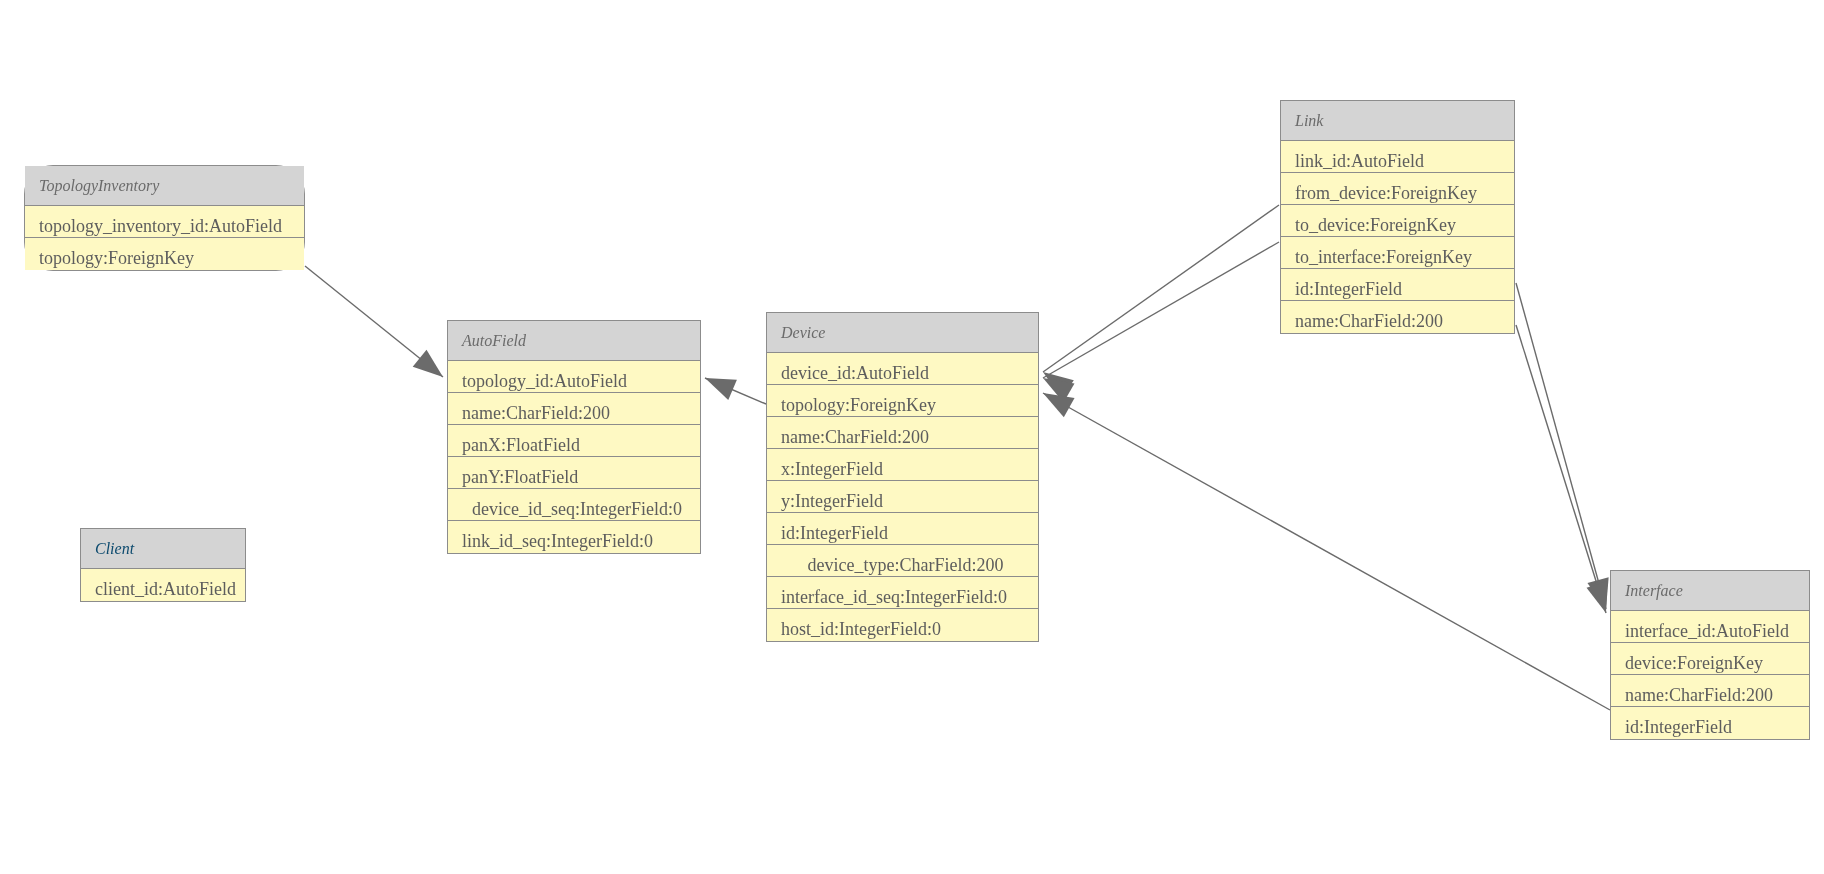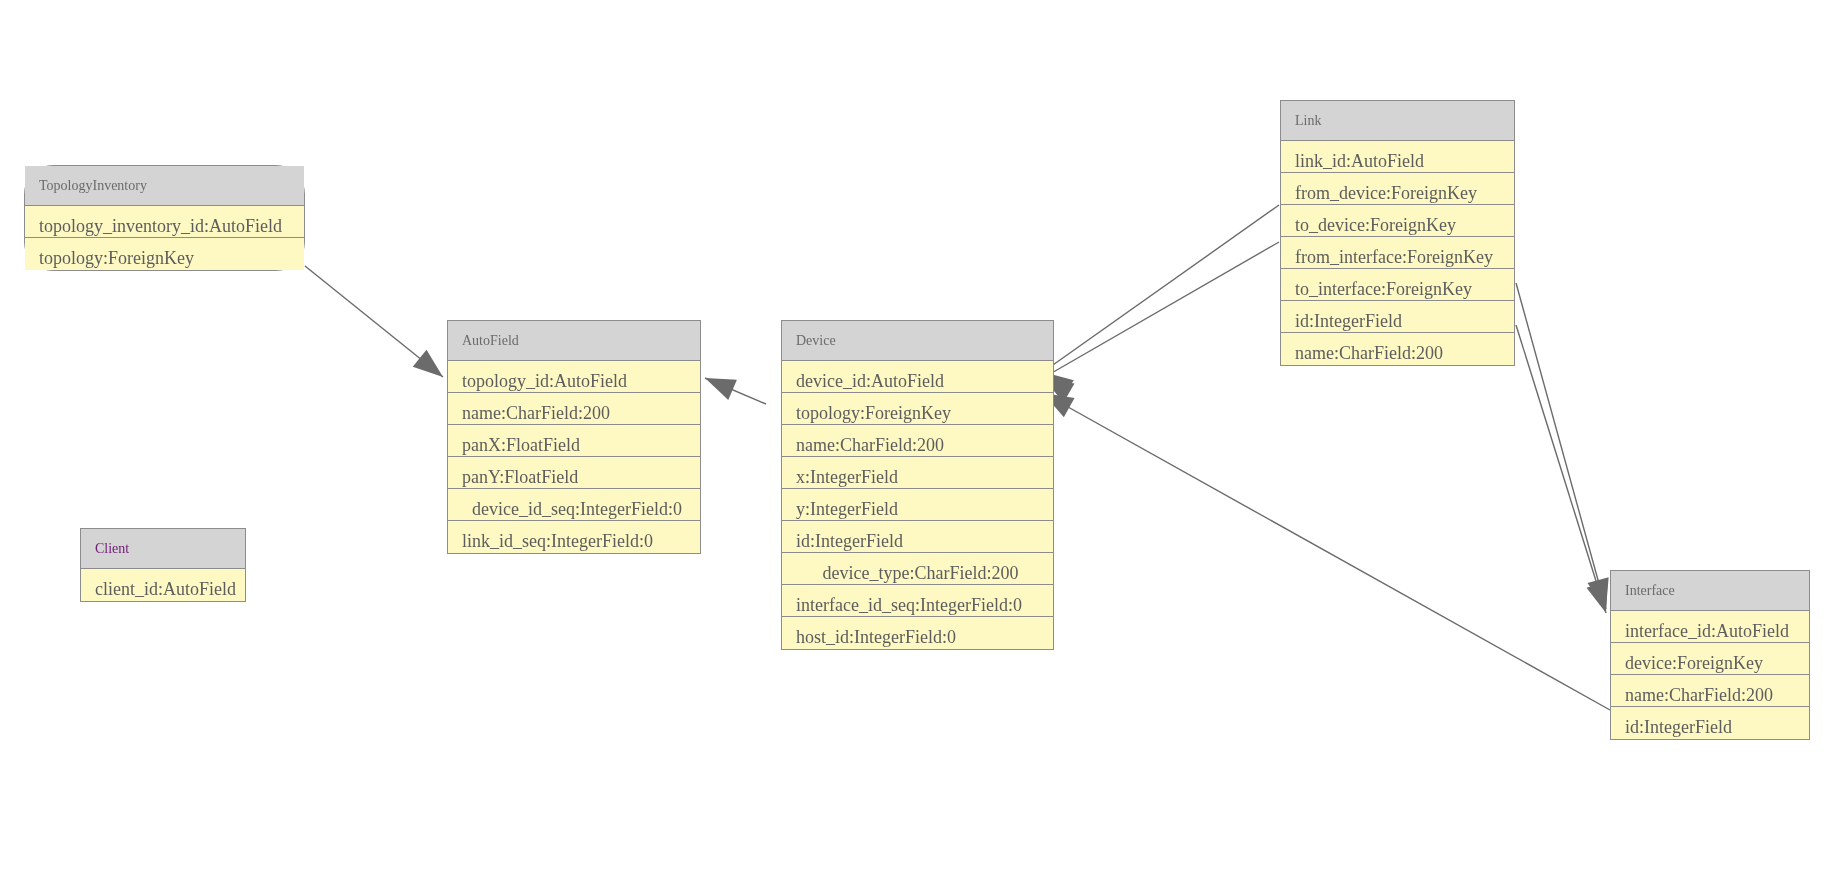--- a/index.html
+++ b/index.html
@@ -28,26 +28,27 @@
     box-sizing: border-box;
     border: 1px solid #8c8c8c;
     background: #ffffff;
     z-index: 2;
   }
   .entity-header {
     box-sizing: border-box;
     background: #d4d4d4;
     border-bottom: 1px solid #8c8c8c;
     color: #6b6b6b;
-    font-size: 14px;
+    font-size: 16px;
     line-height: 40px;
     height: 40px;
     padding: 0 0 0 14px;
     white-space: nowrap;
     overflow: hidden;
+    font-style: italic;
   }
   .entity-field {
     box-sizing: border-box;
     height: 32px;
     line-height: 40px;
     border-bottom: 1px solid #8c8c8c;
     color: #5d5d5d;
     font-size: 18px;
     padding: 0 8px 0 14px;
     white-space: nowrap;
@@ -94,50 +95,49 @@
       </g>
     </svg>
 
   <div id="entity-layer">
       <div class="entity" style="left: 24px; top: 165px; width: 281px; border-color: rgb(140, 140, 140); border-radius: 29px;">
         <div class="entity-header" style="background: rgb(212, 212, 212); color: rgb(107, 107, 107); border-bottom-color: rgb(140, 140, 140);">TopologyInventory</div>
         <div class="entity-field" style="color: rgb(93, 93, 93); border-bottom-color: rgb(140, 140, 140);">topology_inventory_id:AutoField</div>
         <div class="entity-field" style="color: rgb(93, 93, 93); border-bottom-color: rgb(140, 140, 140);">topology:ForeignKey</div>
       </div>
       <div class="entity" style="left: 80px; top: 528px; width: 166px; border-color: rgb(140, 140, 140);">
-        <div class="entity-header" style="background: rgb(212, 212, 212); color: #701a75; border-bottom-color: rgb(140, 140, 140);">Client</div>
+        <div class="entity-header" style="background: rgb(212, 212, 212); color: #0c4a6e; border-bottom-color: rgb(140, 140, 140);">Client</div>
         <div class="entity-field" style="color: rgb(93, 93, 93); border-bottom-color: rgb(140, 140, 140);">client_id:AutoField</div>
       </div>
       <div class="entity" style="left: 447px; top: 320px; width: 254px; border-color: rgb(140, 140, 140);">
         <div class="entity-header" style="background: rgb(212, 212, 212); color: rgb(107, 107, 107); border-bottom-color: rgb(140, 140, 140);">AutoField</div>
         <div class="entity-field" style="color: rgb(93, 93, 93); border-bottom-color: rgb(140, 140, 140);">topology_id:AutoField</div>
         <div class="entity-field" style="color: rgb(93, 93, 93); border-bottom-color: rgb(140, 140, 140);">name:CharField:200</div>
         <div class="entity-field" style="color: rgb(93, 93, 93); border-bottom-color: rgb(140, 140, 140);">panX:FloatField</div>
         <div class="entity-field" style="color: rgb(93, 93, 93); border-bottom-color: rgb(140, 140, 140);">panY:FloatField</div>
         <div class="entity-field" style="color: rgb(93, 93, 93); border-bottom-color: rgb(140, 140, 140); text-align: center;">device_id_seq:IntegerField:0</div>
         <div class="entity-field" style="color: rgb(93, 93, 93); border-bottom-color: rgb(140, 140, 140);">link_id_seq:IntegerField:0</div>
       </div>
-      <div class="entity" style="left: 766px; top: 320px; width: 273px; border-color: rgb(140, 140, 140); margin-left: 15px;">
+      <div class="entity" style="left: 766px; top: 312px; width: 273px; border-color: rgb(140, 140, 140);">
         <div class="entity-header" style="background: rgb(212, 212, 212); color: rgb(107, 107, 107); border-bottom-color: rgb(140, 140, 140);">Device</div>
         <div class="entity-field" style="color: rgb(93, 93, 93); border-bottom-color: rgb(140, 140, 140);">device_id:AutoField</div>
         <div class="entity-field" style="color: rgb(93, 93, 93); border-bottom-color: rgb(140, 140, 140);">topology:ForeignKey</div>
         <div class="entity-field" style="color: rgb(93, 93, 93); border-bottom-color: rgb(140, 140, 140);">name:CharField:200</div>
         <div class="entity-field" style="color: rgb(93, 93, 93); border-bottom-color: rgb(140, 140, 140);">x:IntegerField</div>
         <div class="entity-field" style="color: rgb(93, 93, 93); border-bottom-color: rgb(140, 140, 140);">y:IntegerField</div>
         <div class="entity-field" style="color: rgb(93, 93, 93); border-bottom-color: rgb(140, 140, 140);">id:IntegerField</div>
         <div class="entity-field" style="color: rgb(93, 93, 93); border-bottom-color: rgb(140, 140, 140); text-align: center;">device_type:CharField:200</div>
         <div class="entity-field" style="color: rgb(93, 93, 93); border-bottom-color: rgb(140, 140, 140);">interface_id_seq:IntegerField:0</div>
         <div class="entity-field" style="color: rgb(93, 93, 93); border-bottom-color: rgb(140, 140, 140);">host_id:IntegerField:0</div>
       </div>
       <div class="entity" style="left: 1280px; top: 100px; width: 235px; border-color: rgb(140, 140, 140);">
         <div class="entity-header" style="background: rgb(212, 212, 212); color: rgb(107, 107, 107); border-bottom-color: rgb(140, 140, 140);">Link</div>
         <div class="entity-field" style="color: rgb(93, 93, 93); border-bottom-color: rgb(140, 140, 140);">link_id:AutoField</div>
         <div class="entity-field" style="color: rgb(93, 93, 93); border-bottom-color: rgb(140, 140, 140);">from_device:ForeignKey</div>
         <div class="entity-field" style="color: rgb(93, 93, 93); border-bottom-color: rgb(140, 140, 140);">to_device:ForeignKey</div>
-        <div class="entity-field" style="color: rgb(93, 93, 93); border-bottom-color: rgb(140, 140, 140);">from_interface:ForeignKey</div>
         <div class="entity-field" style="color: rgb(93, 93, 93); border-bottom-color: rgb(140, 140, 140);">to_interface:ForeignKey</div>
         <div class="entity-field" style="color: rgb(93, 93, 93); border-bottom-color: rgb(140, 140, 140);">id:IntegerField</div>
         <div class="entity-field" style="color: rgb(93, 93, 93); border-bottom-color: rgb(140, 140, 140);">name:CharField:200</div>
       </div>
       <div class="entity" style="left: 1610px; top: 570px; width: 200px; border-color: rgb(140, 140, 140);">
         <div class="entity-header" style="background: rgb(212, 212, 212); color: rgb(107, 107, 107); border-bottom-color: rgb(140, 140, 140);">Interface</div>
         <div class="entity-field" style="color: rgb(93, 93, 93); border-bottom-color: rgb(140, 140, 140);">interface_id:AutoField</div>
         <div class="entity-field" style="color: rgb(93, 93, 93); border-bottom-color: rgb(140, 140, 140);">device:ForeignKey</div>
         <div class="entity-field" style="color: rgb(93, 93, 93); border-bottom-color: rgb(140, 140, 140);">name:CharField:200</div>
         <div class="entity-field" style="color: rgb(93, 93, 93); border-bottom-color: rgb(140, 140, 140);">id:IntegerField</div>

